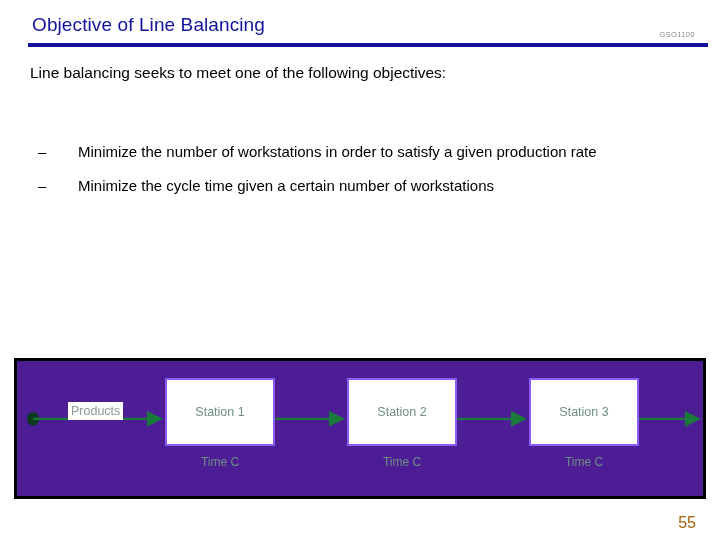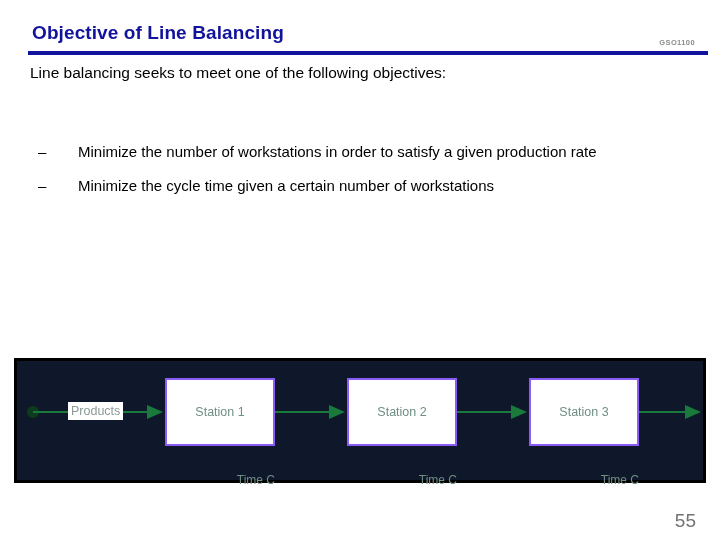--- a/index.html
+++ b/index.html
@@ -12,24 +12,23 @@
     background: #ffffff;
     font-family: "Liberation Sans", sans-serif;
     overflow: hidden;
     position: relative;
   }
 
   
   .slide-header {
     position: absolute;
     left: 0;
-    top: 8px;
+    top: 0;
     width: 708px;
     height: 52px;
-    font-weight: bold;
   }
   .slide-title {
     position: absolute;
     left: 32px;
     top: 14px;
     font-size: 19px;
     color: #12139c;
     letter-spacing: 0.1px;
     white-space: nowrap;
   }
@@ -88,22 +87,22 @@
     color: #000000;
     line-height: 21px;
   }
 
   
   .diagram {
     position: absolute;
     left: 14px;
     top: 358px;
     width: 692px;
-    height: 125px;
-    background: #0f172a;
+    height: 141px;
+    background: #4c1d95;
     border: 3px solid #000000;
     box-sizing: border-box;
   }
   .diagram-inner {
     position: relative;
     width: 100%;
     height: 100%;
   }
 
   .flow-svg {
@@ -136,23 +135,23 @@
     font-size: 12.5px;
     color: #6f8f83;
     white-space: nowrap;
   }
   #station-1 { left: 148px; }
   #station-2 { left: 330px; }
   #station-3 { left: 512px; }
 
   .time-label {
     position: absolute;
-    top: 112px;
+    top: 94px;
     width: 110px;
-    text-align: right;
+    text-align: center;
     font-size: 12px;
     color: #6f8f83;
     white-space: nowrap;
   }
   #time-1 { left: 148px; }
   #time-2 { left: 330px; }
   #time-3 { left: 512px; }
 
   .products-label {
     position: absolute;
@@ -164,22 +163,22 @@
     color: #8b9b96;
     white-space: nowrap;
     line-height: 16px;
   }
 
   
   .page-number {
     position: absolute;
     right: 24px;
     bottom: 8px;
-    font-size: 19px;
-    color: #737373;
+    font-size: 16px;
+    color: #a16207;
   }
 </style>
 </head>
 <body>
 
 <div class="slide-header">
   <div class="slide-title">Objective of Line Balancing</div>
   <div class="course-code">GSO1100</div>
   <div class="header-rule"></div>
 </div>

